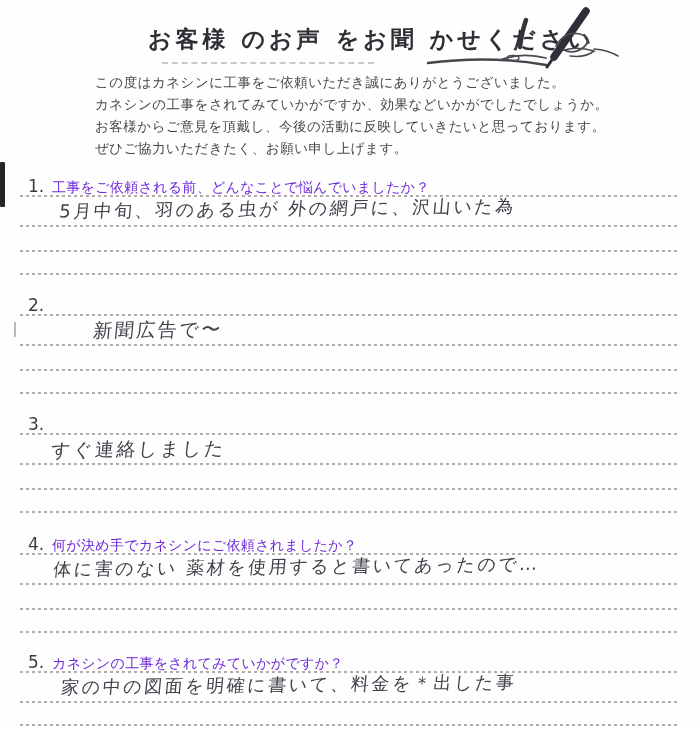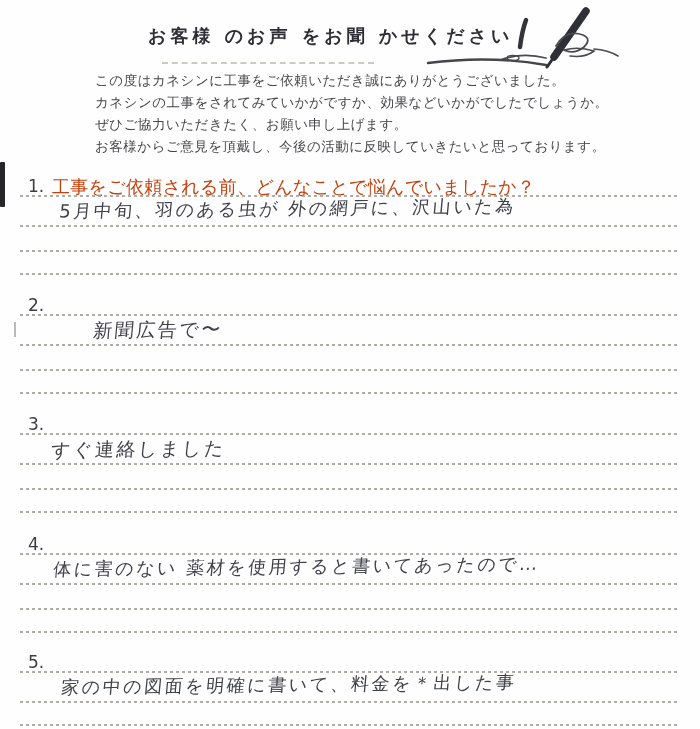--- a/index.html
+++ b/index.html
@@ -8,55 +8,55 @@
     background:#fdfdfc;
     font-family:"DejaVu Sans","Liberation Sans",sans-serif;
     color:#3a3a40;
     position:relative;
   }
   .page{position:absolute;inset:0;background:#fefefe;}
 
   
   .title{
     position:absolute;left:148px;top:24px;
-    font-size:18px;font-weight:bold;letter-spacing:4px;
+    font-size:23px;font-weight:bold;letter-spacing:4px;
     color:#2e2e34;white-space:nowrap;
   }
   .title-underline-dashes{
     position:absolute;left:162px;top:52px;width:212px;height:10px;
     border-bottom:2px dashed #bdb9b1;opacity:.75;
   }
   .pen-sketch{
     position:absolute;left:350px;top:2px;width:300px;height:80px;
   }
 
   
   .intro{
     position:absolute;left:95px;top:71px;width:520px;
     font-size:13.5px;line-height:22px;color:#46464b;
     letter-spacing:.5px;
   }
-  .intro-line{white-space:nowrap;font-family:Liberation Mono, monospace;}
+  .intro-line{white-space:nowrap;}
 
   
   .qblock{position:absolute;left:20px;width:658px;}
   .rule{
     height:2px;
     background:repeating-linear-gradient(90deg,#a29e97 0 3px,rgba(0,0,0,0) 3px 6px);
     opacity:.85;
   }
   .q-head{
     height:17px;display:flex;align-items:flex-end;
   }
   .q-num{
     width:32px;padding-left:8px;box-sizing:border-box;
     font-size:17px;color:#3c3c42;line-height:17px;
   }
   .q-text{
-    font-size:18px;color:#c2410c;line-height:16px;
+    font-size:14px;color:#6d28d9;line-height:16px;
     letter-spacing:.3px;white-space:nowrap;
   }
   .q-answer{
     height:28px;display:flex;align-items:flex-end;overflow:visible;
   }
   .handwriting{
     font-size:18px;line-height:26px;letter-spacing:2.5px;
     color:#40404a;white-space:nowrap;
     transform:skewX(-6deg) rotate(-0.7deg);
     transform-origin:left bottom;
@@ -101,22 +101,22 @@
     <path d="M214 48 q14 -4 30 1 q-9 7 -24 5" fill="none" stroke="#4a4a50" stroke-width="1.6" stroke-linecap="round"></path>
     <path d="M244 47 q14 1 24 7" fill="none" stroke="#4a4a50" stroke-width="1.6" stroke-linecap="round"></path>
 
     <path d="M150 58 q22 -8 46 -2" fill="none" stroke="#4a4a50" stroke-width="1.8" stroke-linecap="round"></path>
     <ellipse cx="163" cy="56" rx="6" ry="2.5" fill="none" stroke="#4a4a50" stroke-width="1.4"></ellipse>
   </svg>
 
   <div class="intro">
     <div class="intro-line">この度はカネシンに工事をご依頼いただき誠にありがとうございました。</div>
     <div class="intro-line">カネシンの工事をされてみていかがですか、効果などいかがでしたでしょうか。</div>
+    <div class="intro-line">お客様からご意見を頂戴し、今後の活動に反映していきたいと思っております。</div>
     <div class="intro-line">ぜひご協力いただきたく、お願い申し上げます。</div>
-    <div class="intro-line">お客様からご意見を頂戴し、今後の活動に反映していきたいと思っております。</div>
   </div>
 
   <div class="qblock qb1" style="top:178px">
     <div class="q-head">
       <span class="q-num">1.</span>
       <span class="q-text">工事をご依頼される前、どんなことで悩んでいましたか？</span>
     </div>
     <div class="rule"></div>
     <div class="q-answer">
       <span class="handwriting">5月中旬、羽のある虫が 外の網戸に、沢山いた為</span>
@@ -154,35 +154,37 @@
     <div class="rule"></div>
     <div class="blank-line"></div>
     <div class="rule"></div>
     <div class="blank-line short"></div>
     <div class="rule"></div>
   </div>
 
   <div class="qblock qb4" style="top:536px">
     <div class="q-head">
       <span class="q-num">4.</span>
+      <span class="q-text">何が決め手でカネシンにご依頼されましたか？</span>
     </div>
     <div class="rule"></div>
     <div class="q-answer">
       <span class="handwriting">体に害のない 薬材を使用すると書いてあったので…</span>
     </div>
     <div class="rule"></div>
     <div class="blank-line"></div>
     <div class="rule"></div>
     <div class="blank-line short"></div>
     <div class="rule"></div>
   </div>
 
   <div class="qblock qb5" style="top:654px">
     <div class="q-head">
       <span class="q-num">5.</span>
+      <span class="q-text">カネシンの工事をされてみていかがですか？</span>
     </div>
     <div class="rule"></div>
     <div class="q-answer">
       <span class="handwriting">家の中の図面を明確に書いて、料金を＊出した事</span>
     </div>
     <div class="rule"></div>
     <div class="blank-line" style="height:21px"></div>
     <div class="rule"></div>
   </div>
 

